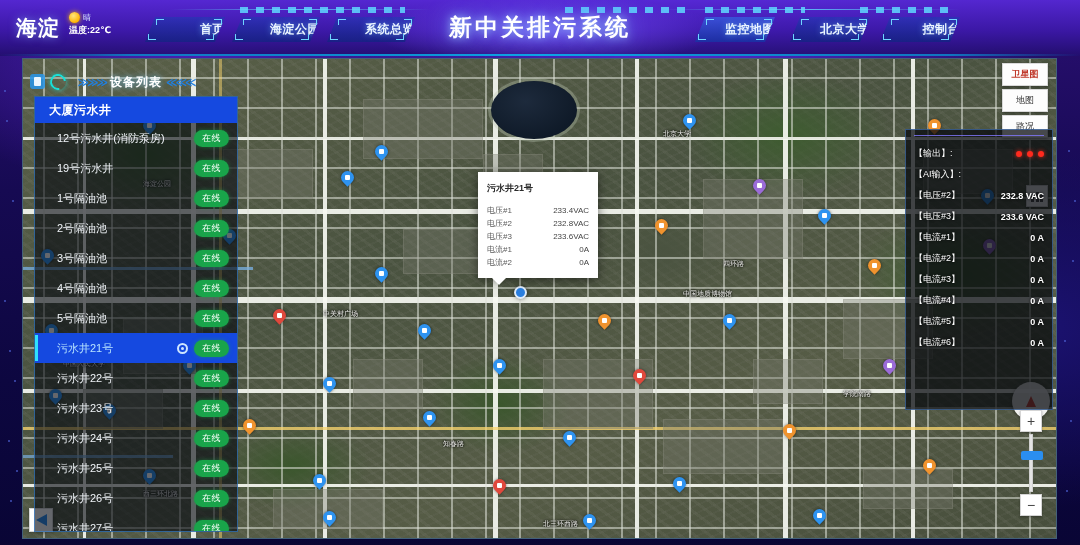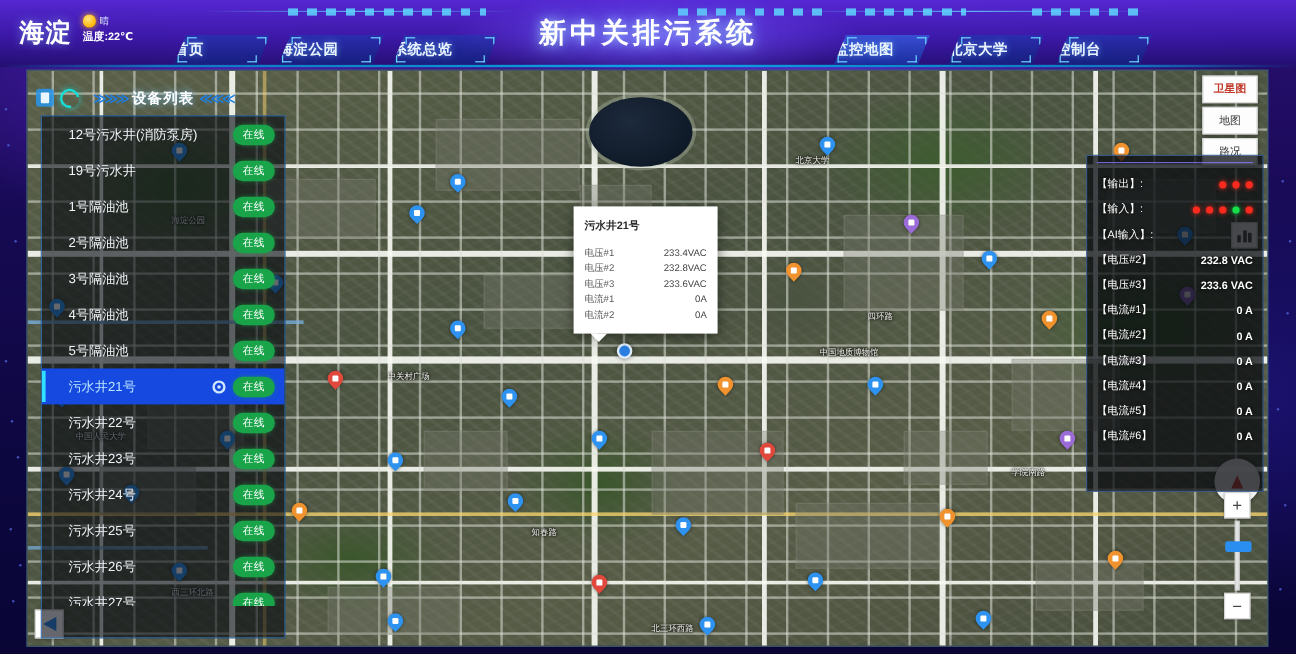--- a/index.html
+++ b/index.html
@@ -66,28 +66,27 @@
     width: 11px; height: 11px; border-radius: 50%;
     background: radial-gradient(circle at 40% 35%, #ffe680, #ffb300 70%);
     box-shadow: 0 0 5px rgba(255,190,0,.9);
     position: relative;
   }
   .wx-sky { font-size: 8px; color: #d9e6ff; }
   .wx-temp { font-size: 9px; color: #ffffff; font-weight: bold; }
 
   .navtab {
     position: absolute; top: 17px; height: 25px;
-    display: flex; align-items: center; justify-content: flex-start;
+    display: flex; align-items: center; justify-content: flex-end;
     color: #eaf4ff; font-size: 12px; font-weight: bold;
     letter-spacing: .5px;
     background: linear-gradient(180deg, rgba(30,60,180,.55), rgba(18,36,130,.75));
     clip-path: polygon(10px 0, 100% 0, calc(100% - 10px) 100%, 0 100%);
     text-shadow: 0 0 6px rgba(110,190,255,.7);
     cursor: pointer;
-    margin-top: 12px;
   }
   .navtab .corner {
     position:absolute; width:8px; height:6px; border-color:#6fd6ff; border-style:solid;
   }
   .navtab .c-tl { left:11px; top:2px; border-width:1px 0 0 1px; }
   .navtab .c-tr { right:3px; top:2px; border-width:1px 1px 0 0; }
   .navtab .c-bl { left:3px; bottom:2px; border-width:0 0 1px 1px; }
   .navtab .c-br { right:11px; bottom:2px; border-width:0 1px 1px 0; }
 
   .apptitle {
@@ -592,20 +591,23 @@
       <div class="tool-ic doc"></div>
       <div class="refresh-ic"></div>
     </div>
     <div class="dev-title-row">
       <span class="chev">≫≫≫</span>
       <span class="dev-title">设备列表</span>
       <span class="chev">≪≪≪</span>
     </div>
 
     <div class="dev-body">
+      <div class="grp-header">
+        <span>大厦污水井</span>
+      </div>
       <div class="dev-list" id="dev-list">
           <div class="dev-item">
             <span class="name">12号污水井(消防泵房)</span>
             <span class="badge">在线</span>
           </div>
           <div class="dev-item">
             <span class="name">19号污水井</span>
             <span class="badge">在线</span>
           </div>
           <div class="dev-item">
@@ -689,30 +691,20 @@
   </div>
 
   <div class="datapanel">
     <div class="dp-topline"></div>
 
     <div class="dp-row">
       <span class="lbl">【输出】:</span>
       <span class="leds" id="leds-out">
           <span class="led red"></span>
           <span class="led red"></span>
-          <span class="led red"></span>
-        </span>
-    </div>
-    <div class="dp-row">
-      <span class="lbl">【输入】:</span>
-      <span class="leds" id="leds-in">
-          <span class="led red"></span>
-          <span class="led red"></span>
-          <span class="led red"></span>
-          <span class="led green"></span>
           <span class="led red"></span>
         </span>
     </div>
     <div class="dp-row">
       <span class="lbl">【AI输入】:</span>
       <span class="val"></span>
     </div>
 
     <div id="dp-rows">
         <div class="dp-row">

